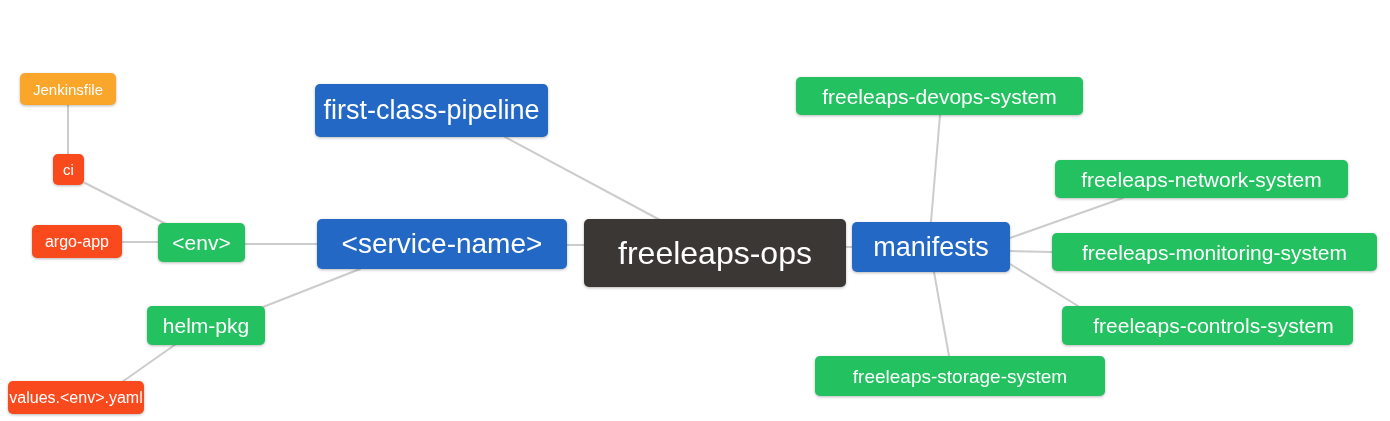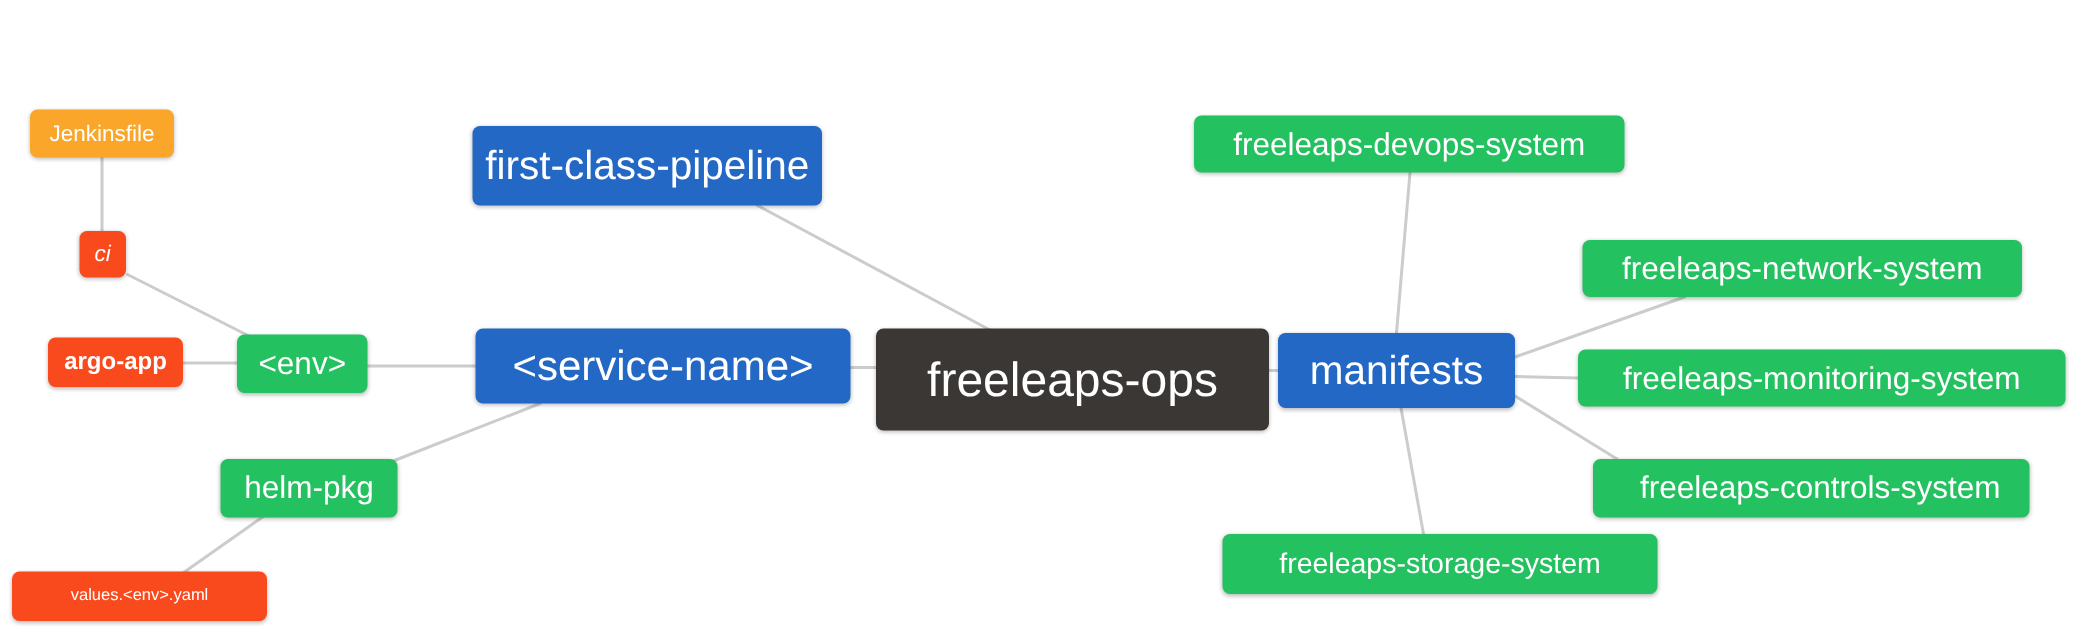--- a/index.html
+++ b/index.html
@@ -63,25 +63,25 @@
     <line x1="505" y1="89" x2="660" y2="172"></line>
     <line x1="846" y1="199" x2="852" y2="199"></line>
     <line x1="931" y1="174" x2="940" y2="67"></line>
     <line x1="1010" y1="190" x2="1123" y2="150"></line>
     <line x1="1010" y1="203" x2="1052" y2="204"></line>
     <line x1="1010" y1="216" x2="1078" y2="258"></line>
     <line x1="934" y1="224" x2="949" y2="308"></line>
   </svg>
 
   <div class="node c-orange" style="left:20px;  top:25px;  width:96px;  height:32px; font-size:15px;">Jenkinsfile</div>
-  <div class="node c-red" style="left:53px;  top:106px; width:31px;  height:31px; font-size:15px;font-style:italic;">ci</div>
-  <div class="node c-red" style="left:32px;  top:177px; width:90px;  height:33px; font-size:16px;font-weight:bold;">argo-app</div>
+  <div class="node c-red" style="left:53px;  top:106px; width:31px;  height:31px; font-size:15px;">ci</div>
+  <div class="node c-red" style="left:32px;  top:177px; width:90px;  height:33px; font-size:16px;">argo-app</div>
   <div class="node c-green" style="left:158px; top:175px; width:87px;  height:39px; font-size:21px;">&lt;env&gt;</div>
   <div class="node c-green" style="left:147px; top:258px; width:118px; height:39px; font-size:21px;">helm-pkg</div>
-  <div class="node c-red" style="left:8px;   top:333px; width:170px; height:33px; font-size:11px;">values.&lt;env&gt;.yaml</div>
+  <div class="node c-red" style="left:8px;   top:333px; width:136px; height:33px; font-size:16px;">values.&lt;env&gt;.yaml</div>
 
   <div class="node c-blue" style="left:315px; top:36px;  width:233px; height:53px; font-size:27px;">first-class-pipeline</div>
   <div class="node c-blue" style="left:317px; top:171px; width:250px; height:50px; font-size:28px;">&lt;service-name&gt;</div>
   <div class="node c-dark" style="left:584px; top:171px; width:262px; height:68px; font-size:32px;">freeleaps-ops</div>
   <div class="node c-blue" style="left:852px; top:174px; width:158px; height:50px; font-size:27px;">manifests</div>
 
   <div class="node c-green" style="left:796px;  top:29px;  width:287px; height:38px; font-size:21px;">freeleaps-devops-system</div>
   <div class="node c-green" style="left:1055px; top:112px; width:293px; height:38px; font-size:21px;">freeleaps-network-system</div>
   <div class="node c-green" style="left:1052px; top:185px; width:325px; height:38px; font-size:21px;">freeleaps-monitoring-system</div>
   <div class="node c-green" style="left:1062px; top:258px; width:291px; height:39px; font-size:21px;padding-left:12px;">freeleaps-controls-system</div>

